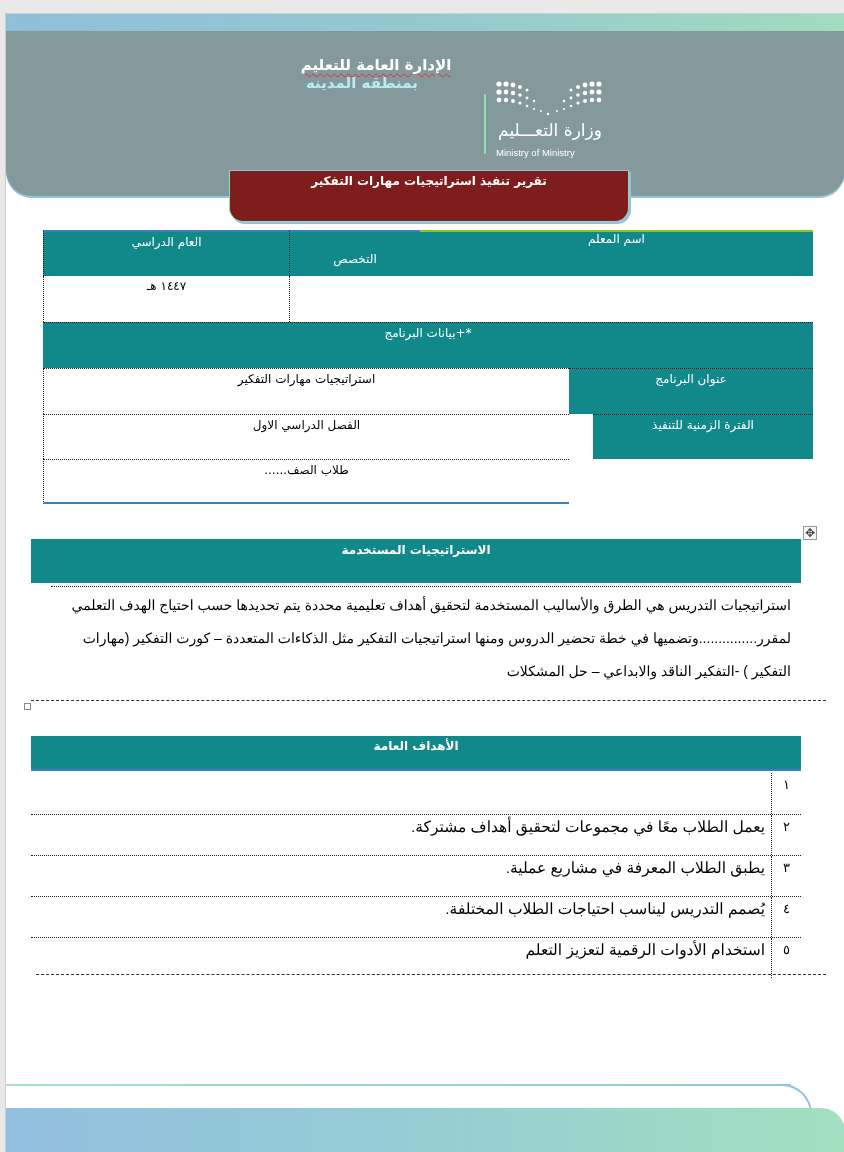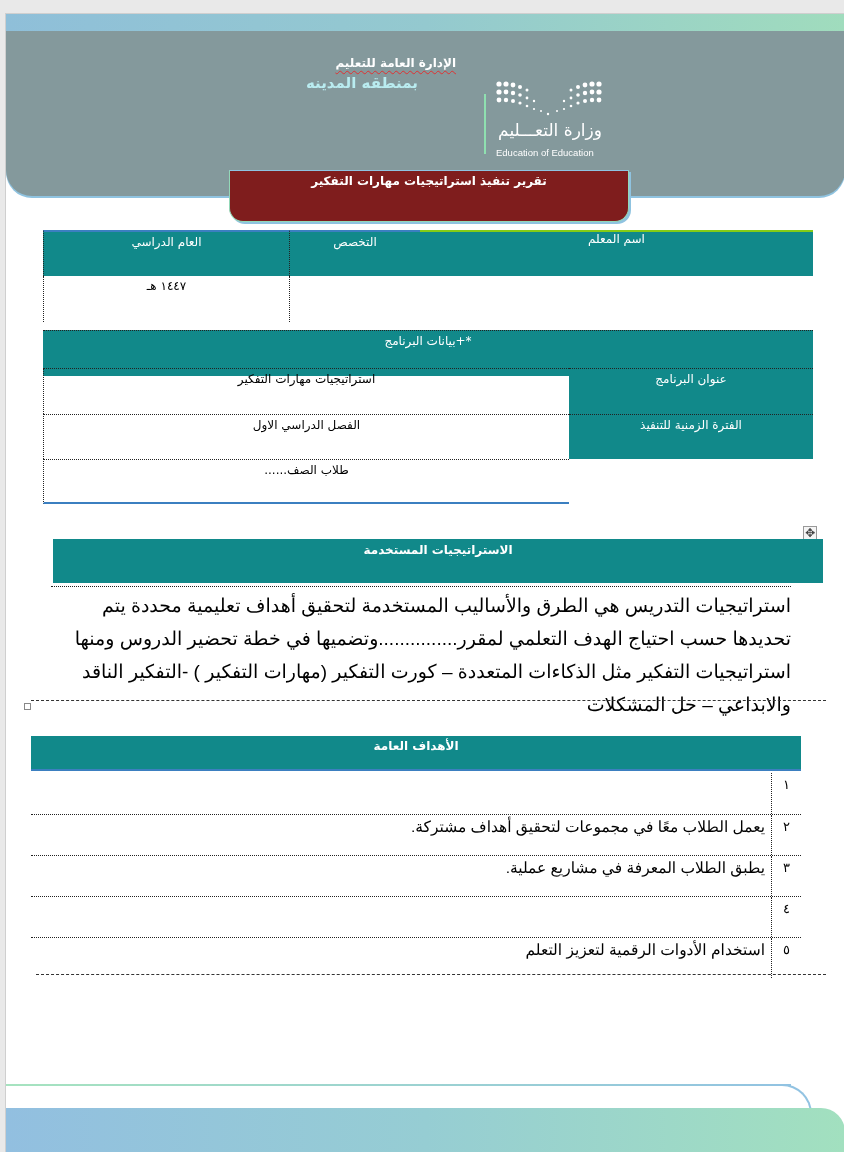--- a/index.html
+++ b/index.html
@@ -3,42 +3,42 @@
   <meta charset="utf-8">
   <style>
     * { box-sizing: border-box; margin: 0; padding: 0; }
     html, body { width: 844px; height: 1152px; overflow: hidden; background: #e9e9e9; }
     body { font-family: "DejaVu Sans", sans-serif; position: relative; }
     .page { position: absolute; left: 5px; top: 13px; width: 839px; height: 1139px; background: #ffffff; border-left: 1px solid #cfcfcf; border-top: 1px solid #cfcfcf; overflow: hidden; }
 
     
     .top-strip { position: absolute; left: 0; top: 0; width: 839px; height: 17px; background: linear-gradient(90deg, #8fbfd9 0%, #94c9cf 50%, #a0dcbd 100%); }
     .header-band { position: absolute; left: 0; top: 17px; width: 839px; height: 165px; background: #84999c; border-bottom-left-radius: 26px; border-bottom-right-radius: 26px; box-shadow: 0 2px 0 #8fc3e0; }
-    .header-title-1 { position: absolute; left: 290px; top: 42px; width: 160px; text-align: right; color: #ffffff; font-size: 12px; font-weight: bold; font-family: "DejaVu Sans", sans-serif; direction: rtl; text-decoration: underline wavy #e03030; text-decoration-thickness: 1px; text-underline-offset: 3px; }
+    .header-title-1 { position: absolute; left: 290px; top: 42px; width: 160px; text-align: center; color: #ffffff; font-size: 15px; font-weight: bold; font-family: "DejaVu Sans", sans-serif; direction: rtl; text-decoration: underline wavy #e03030; text-decoration-thickness: 1px; text-underline-offset: 3px; }
     .header-title-2 { position: absolute; left: 300px; top: 60px; width: 150px; text-align: left; color: #b9ecf0; font-size: 15px; font-weight: bold; direction: rtl; }
     .logo { position: absolute; left: 478px; top: 60px; width: 130px; height: 90px; }
     .logo-bar { position: absolute; left: 0; top: 20px; width: 2px; height: 60px; background: #8fe0b0; }
     .logo-dots { position: absolute; left: 12px; top: 6px; }
     .logo-ar { position: absolute; left: 12px; top: 46px; color: #ffffff; font-size: 17px; direction: rtl; width: 106px; text-align: right; }
     .logo-en { position: absolute; left: 12px; top: 73px; color: #ffffff; font-size: 9.5px; font-family: "Liberation Sans", sans-serif; }
     .report-box { position: absolute; left: 223px; top: 156px; width: 400px; height: 52px; background: #7f1d1d; border: 1.5px solid #93d8b8; border-top-color: #8fc3e0; border-bottom-left-radius: 14px; border-bottom-right-radius: 14px; box-shadow: 2px 2px 0 #8fc3e0; }
     .report-title { position: absolute; left: 0; top: 3px; width: 100%; text-align: center; color: #ffffff; font-size: 12px; font-weight: bold; direction: rtl; }
 
     
     .teal { background: #11898a; color: #ffffff; }
     .tbl { position: absolute; direction: rtl; }
     .cell { position: absolute; font-size: 12px; font-weight: normal; text-align: center; }
     .dot-v { border-left: 1px dotted #222; }
     .dot-h { border-top: 1px dotted #222; }
     .info-table { left: 37px; top: 216px; width: 770px; height: 92px; }
     .prog-table { left: 37px; top: 308px; width: 770px; height: 182px; }
 
-    .strat-header { position: absolute; left: 25px; top: 525px; width: 770px; height: 44px; background: #11898a; margin-left: 22px; }
+    .strat-header { position: absolute; left: 25px; top: 525px; width: 770px; height: 44px; background: #11898a; }
     .strat-header span { display: block; text-align: center; color: #fff; font-size: 12px; font-weight: bold; padding-top: 4px; direction: rtl; }
-    .strat-text { position: absolute; left: 45px; top: 572px; width: 740px; direction: rtl; text-align: right; font-family: "Liberation Sans", sans-serif; font-size: 19px; line-height: 33px; color: #000; border-top: 1px dotted #222; padding-top: 2px; }
+    .strat-text { position: absolute; left: 45px; top: 572px; width: 740px; direction: rtl; text-align: right; font-family: "Liberation Sans", sans-serif; font-size: 14px; line-height: 33px; color: #000; border-top: 1px dotted #222; padding-top: 2px; }
     .dash-line { position: absolute; height: 0; border-top: 1.5px dashed #333; }
     .small-square { position: absolute; width: 7px; height: 7px; border: 1px solid #888; background: #fff; }
     .move-handle { position: absolute; left: 797px; top: 512px; width: 14px; height: 14px; border: 1px solid #999; background: #f5f5f5; font-size: 12px; line-height: 12px; text-align: center; color: #444; }
 
     .goals-header { position: absolute; left: 25px; top: 722px; width: 770px; height: 35px; background: #11898a; border-bottom: 2px solid #3b7fc0; }
     .goals-header span { display: block; text-align: center; color: #fff; font-size: 12px; font-weight: bold; padding-top: 3px; direction: rtl; }
     .goal-row { position: absolute; left: 25px; width: 770px; height: 41px; direction: rtl; }
     .goal-num { position: absolute; right: 0; top: 0; width: 30px; height: 100%; text-align: center; font-size: 13px; padding-top: 4px; font-family: "Liberation Sans", sans-serif; border-left: 1px dotted #222; }
     .goal-text { position: absolute; right: 36px; top: 3px; font-family: "Liberation Sans", sans-serif; font-size: 15.5px; color: #000; white-space: nowrap; }
 
@@ -95,43 +95,43 @@
         <circle cx="103" cy="20" r="2.4"></circle>
           <circle cx="96" cy="20" r="2.2"></circle>
           <circle cx="89" cy="21" r="2"></circle>
           <circle cx="82" cy="23" r="1.6"></circle>
           <circle cx="75" cy="26" r="1.3"></circle>
           <circle cx="68" cy="29" r="1.1"></circle>
           <circle cx="61" cy="31" r="1"></circle>
       </g>
     </svg>
     <div class="logo-ar">وزارة التعـــليم</div>
-    <div class="logo-en">Education of Education</div>
+    <div class="logo-en">Ministry of Ministry</div>
   </div>
 
   <div class="report-box">
     <div class="report-title">تقرير تنفيذ استراتيجيات مهارات التفكير</div>
   </div>
 
   <div class="tbl info-table">
     <div class="cell teal" style="right:0; top:0; width:393px; height:46px; padding-top:0; border-top:2px solid #84cc16;">اسم المعلم</div>
-    <div class="cell teal dot-v" style="right:393px; top:0; width:131px; height:46px; padding-top:3px; border-top:2px solid #3b7fc0;">التخصص</div>
+    <div class="cell teal dot-v" style="right:393px; top:0; width:131px; height:46px; padding-top:20px; border-top:2px solid #3b7fc0;">التخصص</div>
     <div class="cell teal dot-v" style="right:524px; top:0; width:246px; height:46px; padding-top:3px; border-top:2px solid #3b7fc0;">العام الدراسي</div>
     <div class="cell" style="right:0; top:46px; width:393px; height:46px; padding-top:3px;"></div>
     <div class="cell dot-v" style="right:393px; top:46px; width:131px; height:46px; padding-top:3px;"></div>
     <div class="cell dot-v" style="right:524px; top:46px; width:246px; height:46px; padding-top:3px;">١٤٤٧ هـ</div>
   </div>
 
   <div class="tbl prog-table">
-    <div class="cell teal dot-h" style="right:0; top:8px; width:770px; height:46px; padding-top:3px;">*+بيانات البرنامج</div>
+    <div class="cell teal dot-h" style="right:0; top:0; width:770px; height:46px; padding-top:3px;">*+بيانات البرنامج</div>
 
     <div class="cell teal dot-h" style="right:0; top:46px; width:244px; height:46px; padding-top:3px;">عنوان البرنامج</div>
     <div class="cell dot-h dot-v" style="right:244px; top:46px; width:526px; height:46px; padding-top:3px;">استراتيجيات مهارات التفكير</div>
 
-    <div class="cell teal dot-h" style="right:0; top:92px; width:244px; height:45px; padding-top:3px;">الفترة الزمنية للتنفيذ</div>
+    <div class="cell teal dot-h" style="right:0; top:92px; width:220px; height:45px; padding-top:3px;">الفترة الزمنية للتنفيذ</div>
     <div class="cell dot-h dot-v" style="right:244px; top:92px; width:526px; height:45px; padding-top:3px;">الفصل الدراسي الاول</div>
 
     <div class="cell dot-h dot-v" style="right:244px; top:137px; width:526px; height:45px; padding-top:3px; border-bottom:2px solid #3b7fc0;">طلاب الصف......</div>
   </div>
 
   <div class="move-handle"><span>✥</span></div>
 
   <div class="strat-header">
     <span>الاستراتيجيات المستخدمة</span>
   </div>
@@ -150,20 +150,21 @@
   <div class="goal-row dot-h" style="top:800px;">
     <div class="goal-num">٢</div>
     <div class="goal-text">يعمل الطلاب معًا في مجموعات لتحقيق أهداف مشتركة.</div>
   </div>
   <div class="goal-row dot-h" style="top:841px;">
     <div class="goal-num">٣</div>
     <div class="goal-text">يطبق الطلاب المعرفة في مشاريع عملية.</div>
   </div>
   <div class="goal-row dot-h" style="top:882px;">
     <div class="goal-num">٤</div>
+    <div class="goal-text">يُصمم التدريس ليناسب احتياجات الطلاب المختلفة.</div>
   </div>
   <div class="goal-row dot-h" style="top:923px;">
     <div class="goal-num">٥</div>
     <div class="goal-text">استخدام الأدوات الرقمية لتعزيز التعلم</div>
   </div>
 
   <div class="dash-line" style="left:30px; top:960px; width:790px;"></div>
 
   <div class="footer-line" style="top:1070px; width:785px;"></div>
   <div class="footer-curve" style="left:770px; top:1070px; width:36px; height:30px;"></div>

